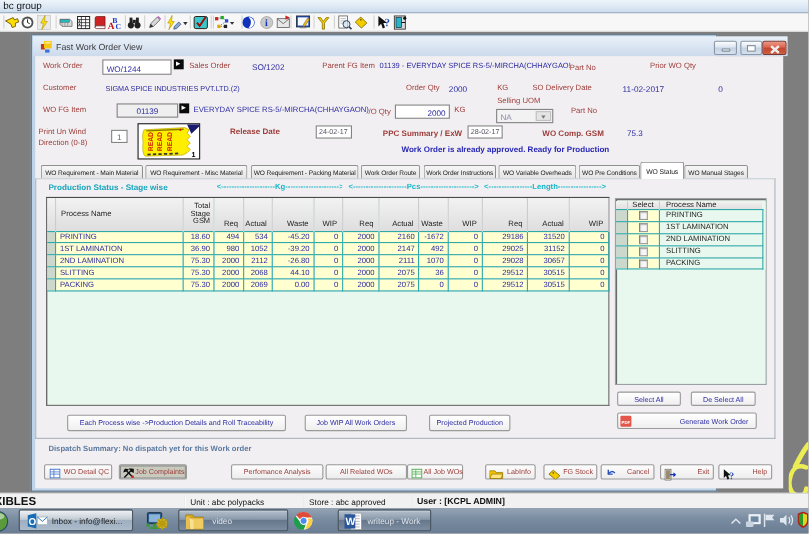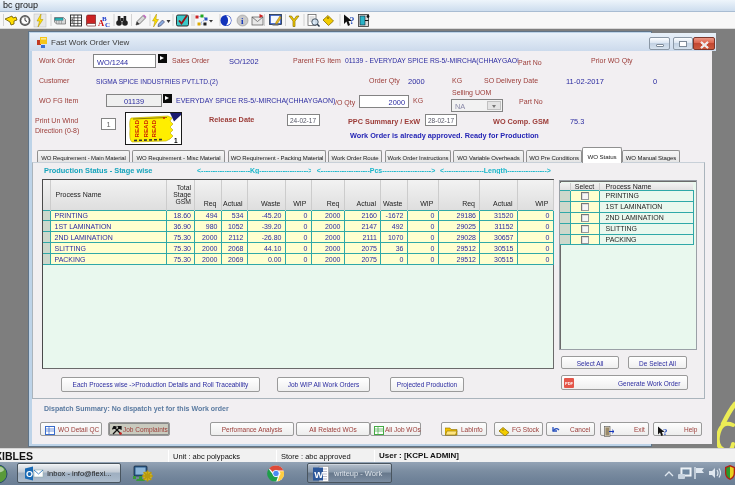--- a/index.html
+++ b/index.html
@@ -216,21 +216,21 @@
           <text x="21.5" y="24.5" transform="rotate(-90 21.5 24.5)" font-size="6.2" fill="#cc2200" font-weight="bold" font-family="Liberation Sans">READ</text>
           <text x="30" y="24.5" transform="rotate(-90 30 24.5)" font-size="6.2" fill="#cc2200" font-weight="bold" font-family="Liberation Sans">READ</text>
           <text x="48" y="30" font-size="6.5" font-weight="bold" fill="#000" font-family="Liberation Sans">1</text>
         </svg></span>
       <span class="lbl" style="left:177px;top:64px;font-weight:bold;font-size:7.3px">Release Date</span>
       <span class="inp" style="left:255px;top:63px;width:33px;height:12px;color:#556;padding:2px 0 0 2px;font-size:6.5px">24-02-17</span>
       <span class="lbl" style="left:316px;top:66px;font-weight:bold;font-size:7.3px">PPC Summary / ExW</span>
       <span class="inp" style="left:393px;top:63px;width:32px;height:12px;color:#556;padding:2px 0 0 2px;font-size:6.5px">28-02-17</span>
       <span class="lbl" style="left:461px;top:66px;font-weight:bold;font-size:7.3px">WO Comp. GSM</span>
       <span class="val" style="left:538px;top:66px;font-weight:normal;font-size:7.3px">75.3</span>
-      <span class="abs" style="left:318px;top:80px;color:#2525b5;font-weight:bold;font-size:7.3px;white-space:nowrap">Work Order is already approved. Ready for Production</span>
+      <span class="abs" style="left:333px;top:80px;color:#2525b5;font-weight:bold;font-size:7.3px;white-space:nowrap">Work Order is already approved. Ready for Production</span>
       <span class="tab" style="left:5px;width:93px">WO Requirement - Main Material</span>
       <span class="tab" style="left:100px;width:93px">WO Requirement - Misc Material</span>
       <span class="tab" style="left:196px;width:98px">WO Requirement - Packing Material</span>
       <span class="tab" style="left:296px;width:54px">Work Order Route</span>
       <span class="tab" style="left:353px;width:66px">Work Order Instructions</span>
       <span class="tab" style="left:421px;width:71px">WO Variable Overheads</span>
       <span class="tab" style="left:494px;width:56px">WO Pre Conditions</span>
       <span class="tab tabsel" style="left:550px;width:40px">WO Status</span>
       <span class="tab" style="left:590px;width:58px">WO Manual Stages</span>
       <div id="tabpage">
@@ -479,20 +479,29 @@
       <rect x="2.5" y="2.5" width="10" height="7" fill="#8ab4d8"></rect>
       <path d="M4,14 L11,14 L12,16 L3,16 Z" fill="#3a9a3a"></path>
       <rect x="6,11" y="11" width="3" height="3" fill="#3a9a3a"></rect>
       <rect x="6" y="11" width="3" height="3" fill="#3a9a3a"></rect>
       <circle cx="14.5" cy="11" r="4.5" fill="#d8b820"></circle>
       <circle cx="14.5" cy="11" r="2" fill="#8a6d00"></circle>
       <g stroke="#b89a10" stroke-width="1.6">
         <path d="M14.5,5.5 L14.5,16.5 M9,11 L20,11 M10.6,7.1 L18.4,14.9 M18.4,7.1 L10.6,14.9"></path>
       </g>
     </svg>
+    <span class="task" style="left:162px;width:100px">
+      <svg class="abs" style="left:5px;top:1px" width="19" height="17">
+        <path d="M1,3 L7,3 L8.5,5 L17,5 L17,16 L1,16 Z" fill="#d8a820" stroke="#8a6a10" stroke-width="0.5"></path>
+        <path d="M1,5 L4,4 L6,16 L1,16 Z" fill="#e8c050"></path>
+        <path d="M4,6 L17,6 L17,16 L5,16 Z" fill="#f0cc60" stroke="#b8921a" stroke-width="0.5"></path>
+        <path d="M4,6 L8,8 L8,16 L5,16 Z" fill="#f8e090"></path>
+      </svg>
+      <span class="abs" style="left:30px;top:5px;color:#dde3ea">video</span>
+    </span>
     <svg class="abs" style="left:267px;top:3px" width="18" height="17">
       <circle cx="9" cy="8.5" r="8" fill="#fff"></circle>
       <path d="M9,0.5 A8,8 0 0 1 16.4,5.5 L9,5.5 A3.5,3.5 0 0 0 6,7.2 L2.2,3.2 A8,8 0 0 1 9,0.5" fill="#dd4b39"></path>
       <path d="M1.6,4.1 L5.9,9.5 A3.5,3.5 0 0 0 11,11.5 L9.2,16.5 A8,8 0 0 1 1.6,4.1" fill="#1e9e4a"></path>
       <path d="M16.7,6.3 A8,8 0 0 1 10.5,16.4 L12.3,11 A3.5,3.5 0 0 0 12.4,6.3 Z" fill="#ffcd40"></path>
       <circle cx="9" cy="8.5" r="3.2" fill="#4a8af4" stroke="#fff" stroke-width="0.8"></circle>
     </svg>
     <span class="task" style="left:307px;width:85px">
       <svg class="abs" style="left:5px;top:1.5px" width="16" height="16">
         <rect x="6" y="0.5" width="9.5" height="15" fill="#fff" stroke="#888" stroke-width="0.5"></rect>

